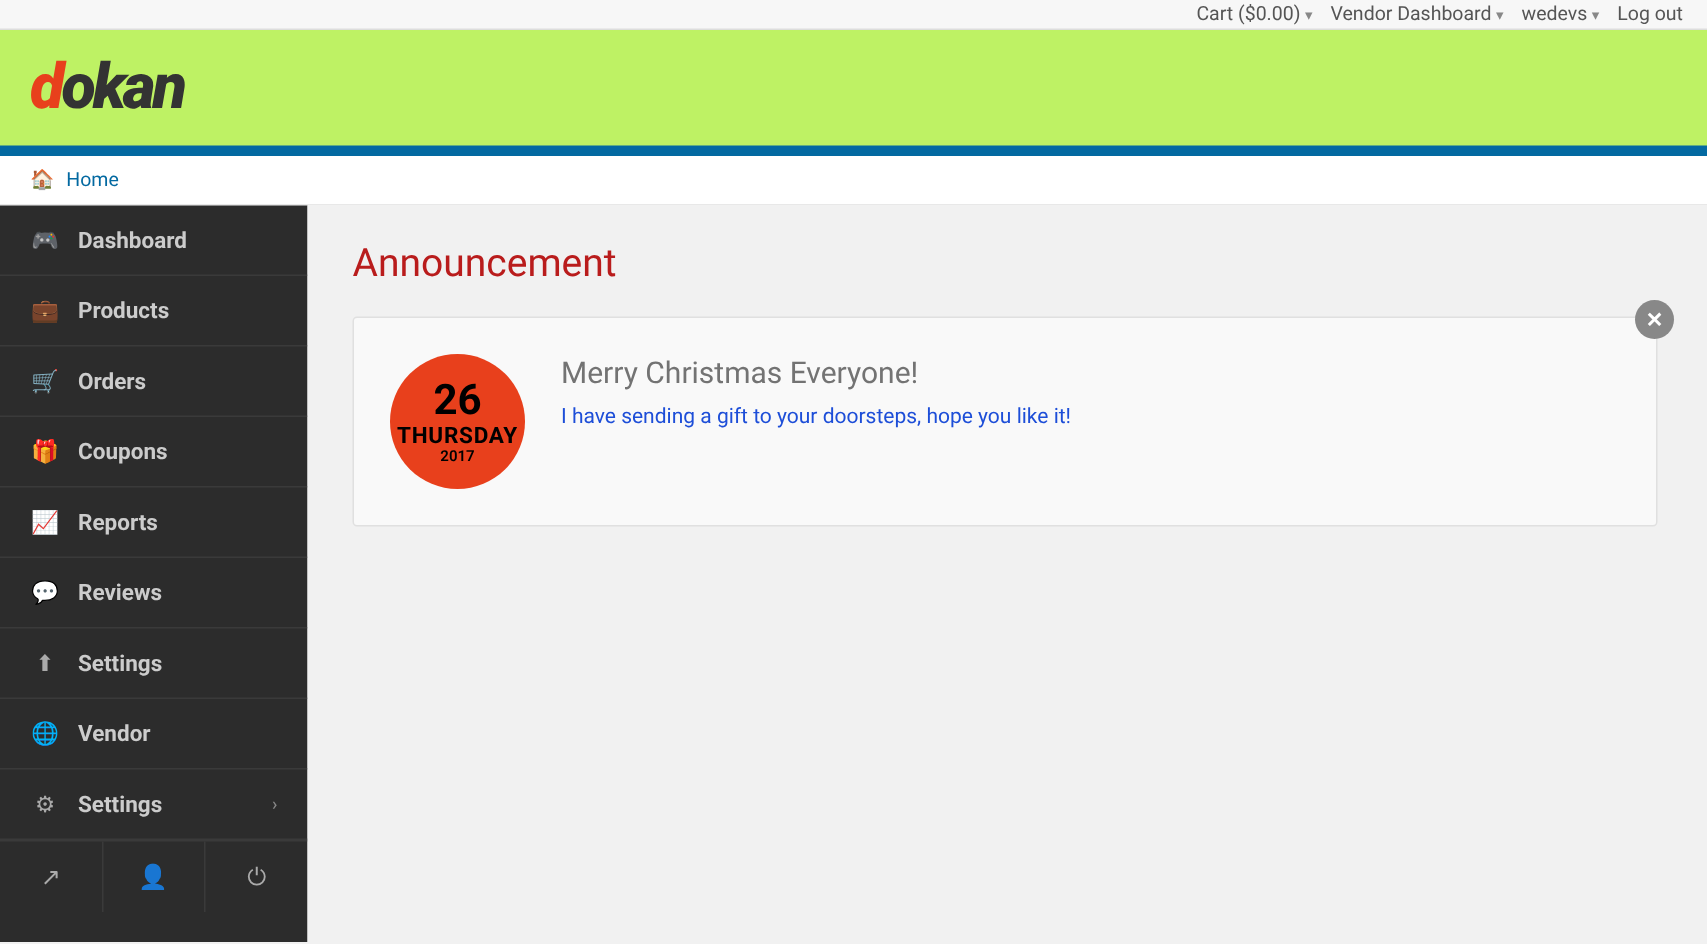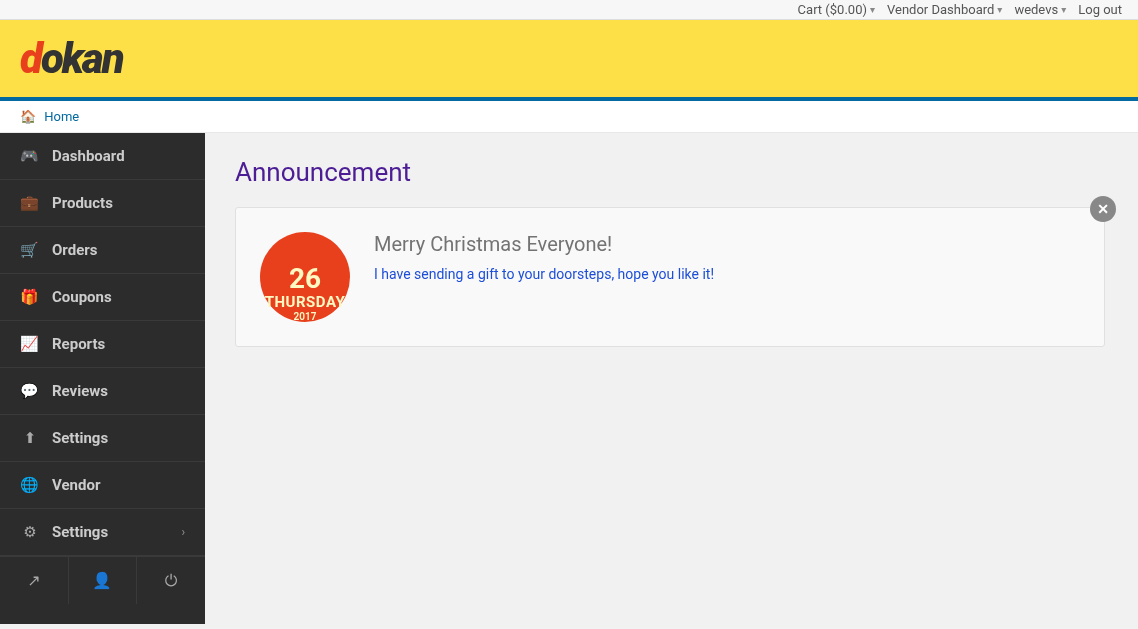--- a/index.html
+++ b/index.html
@@ -21,22 +21,22 @@
       display: flex;
       align-items: center;
       margin-left: 12px;
       cursor: pointer;
       color: #555;
     }
     .top-bar-chevron { font-size: 10px; margin-left: 3px; color: #888; }
 
     
     .site-header {
-      background: #fde047;
-      border-bottom: 4px solid #0369a1;
+      background: #bef264;
+      border-bottom: 7px solid #0369a1;
       padding: 14px 20px;
       display: flex;
       align-items: center;
     }
     .logo {
       font-size: 42px;
       font-weight: 900;
       font-style: italic;
       color: #333;
       letter-spacing: -2px;
@@ -109,21 +109,21 @@
 
     
     .content {
       flex: 1;
       padding: 24px 30px;
       background: #f1f1f1;
     }
     .page-title {
       font-size: 26px;
       font-weight: 400;
-      color: #4c1d95;
+      color: #b91c1c;
       margin-bottom: 20px;
     }
 
     
     .announcement-card {
       background: #f9f9f9;
       border: 1px solid #e0e0e0;
       border-radius: 3px;
       padding: 24px;
       display: flex;
@@ -150,22 +150,22 @@
 
     
     .date-circle {
       width: 90px;
       height: 90px;
       background: #e8401c;
       border-radius: 50%;
       display: flex;
       flex-direction: column;
       align-items: center;
-      justify-content: flex-end;
-      color: #fef9c3;
+      justify-content: center;
+      color: #000000;
       flex-shrink: 0;
       margin-right: 24px;
     }
     .date-day {
       font-size: 28px;
       font-weight: 700;
       line-height: 1;
     }
     .date-weekday {
       font-size: 15px;

